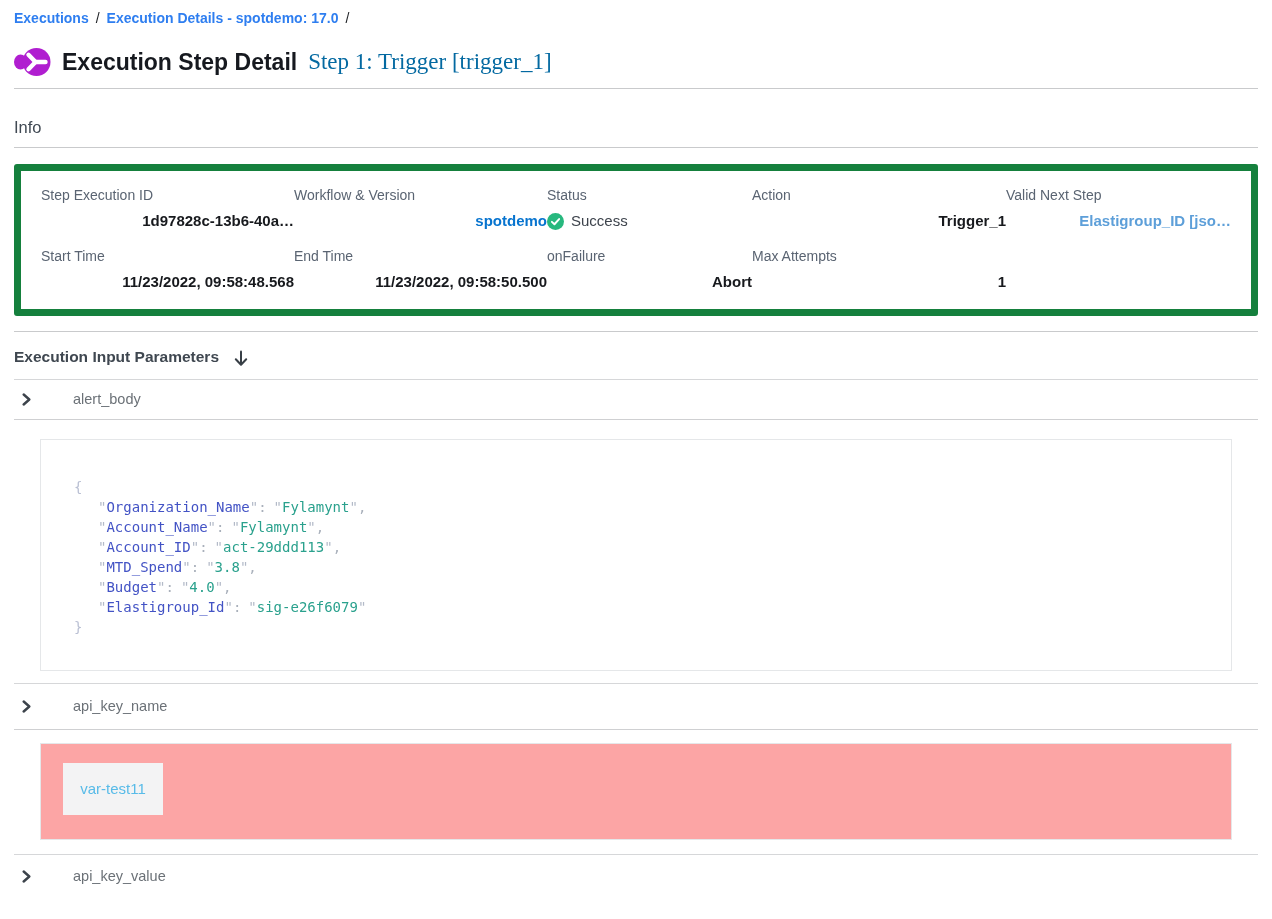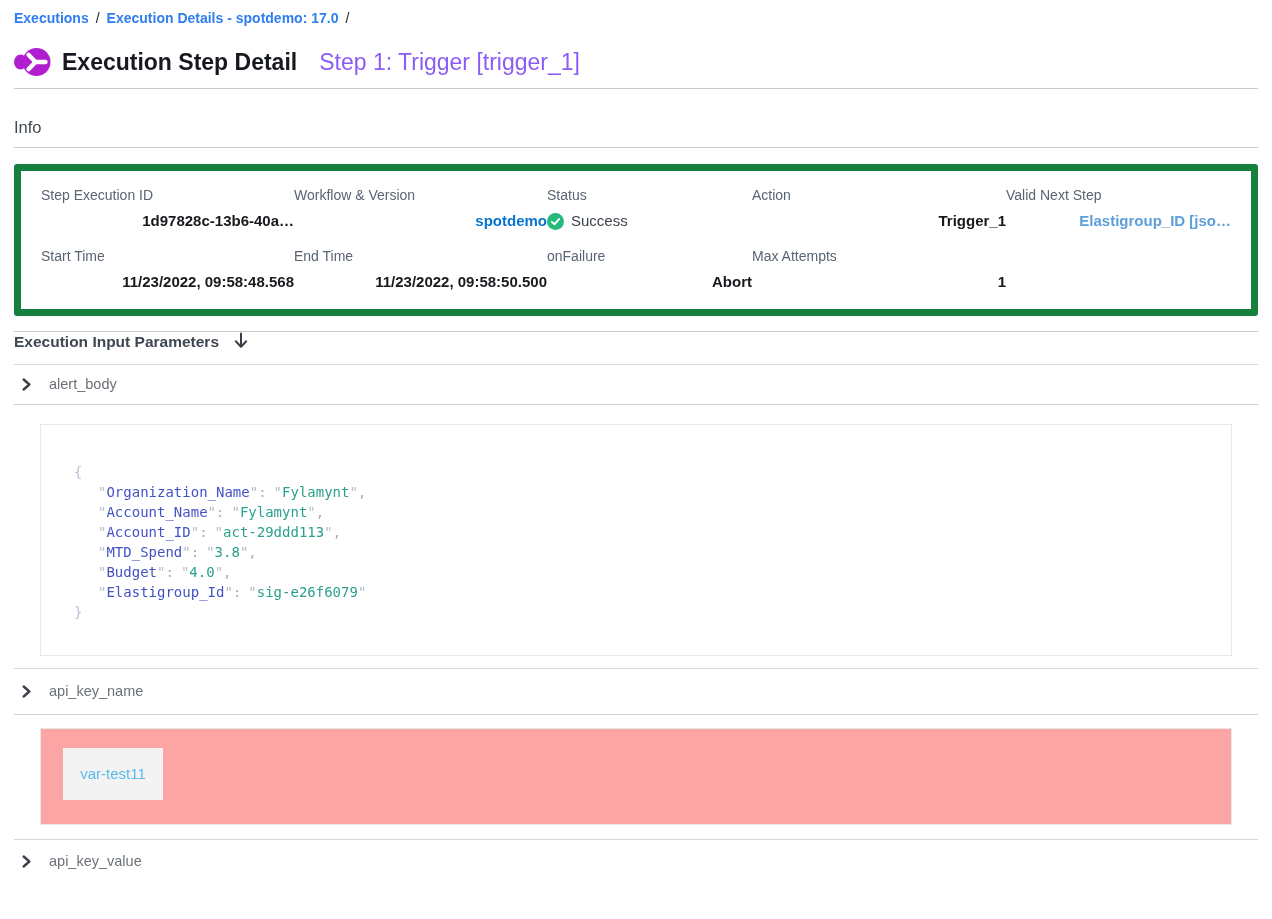--- a/index.html
+++ b/index.html
@@ -13,21 +13,21 @@
 
   
   .breadcrumb { padding-top: 9px; font-size: 14px; font-weight: 600; line-height: 18px; }
   .breadcrumb a { color: #2e7ef0; text-decoration: none; cursor: pointer; }
   .breadcrumb .sep { color: #1b1e22; font-weight: 400; margin: 0 7px; }
 
   
   .header { display: flex; align-items: center; margin-top: 16px; height: 38px; }
   .logo { width: 37px; height: 32px; flex: 0 0 auto; margin-right: 11px; display: flex; }
   .header h1 { margin: 0; font-size: 23px; font-weight: 700; color: #16191f; }
-  .header .subtitle { font-size: 23px; font-weight: 400; color: #8b5cf6; margin-left: 22px; }
+  .header .subtitle { font-size: 23px; font-weight: 400; color: #0369a1; margin-left: 11px; font-family: Liberation Serif, serif; }
 
   hr { border: none; border-top: 1px solid #c9cacc; margin: 0; }
   hr.thin { border-top-color: #d6d7d9; }
   .hr-a { margin-top: 7px; }
   .hr-b { margin-top: 10px; }
   .hr-c { margin-top: 15px; }
   .hr-d { margin-top: 12px; }
   .hr-e { margin-top: 12px; }
   .hr-f { margin-top: 14px; }
 
@@ -47,28 +47,29 @@
   .cell .value.link-light a { color: #5d9fd9; font-weight: 600; }
   .cell .value.status { font-weight: 400; color: #3d434c; display: flex; align-items: center; gap: 7px; }
   .check-icon { display: flex; }
 
   
   .tabs { margin-top: 14px; display: flex; border-bottom: 1px solid #d9d9d9; }
   .tab { padding: 8px 18px 10px; font-size: 14.5px; font-weight: 600; color: #343a41; cursor: pointer; }
   .tab.active { color: #2e7ef0; border-bottom: 3px solid #2e7ef0; padding-bottom: 7px; margin-bottom: -1px; }
 
   
-  .params-header { display: flex; align-items: flex-start; font-size: 15.5px; font-weight: 600; color: #3f4750; line-height: 20px; }
+  .params-header { margin-top: 15px; display: flex; align-items: flex-end; font-size: 15.5px; font-weight: 600; color: #3f4750; line-height: 20px; }
   .params-header .arrow { margin-left: 15px; display: flex; cursor: pointer; }
 
   
   .section-row {
     display: flex; align-items: center; padding: 11px 6px 12px;
     font-size: 14.5px; color: #6b7177; cursor: pointer;
     border-bottom: 1px solid #cfd0d2;
+    gap: 24px;
   }
   .section-row.tall { padding: 14px 6px 15px; text-align: right; }
   .section-row.last { border-bottom: none; padding-top: 13px; }
   .section-row .chev { display: flex; margin-right: 16px; }
 
   
   .code-card { margin: 19px 26px 0; border: 1px solid #e5e7e9; background: #fff; padding: 37px 33px 33px; }
   .code { font-family: "DejaVu Sans Mono", "Liberation Mono", monospace; font-size: 14px; line-height: 20px; }
   .cl { white-space: pre; }
   .cl.ind { padding-left: 24px; }

